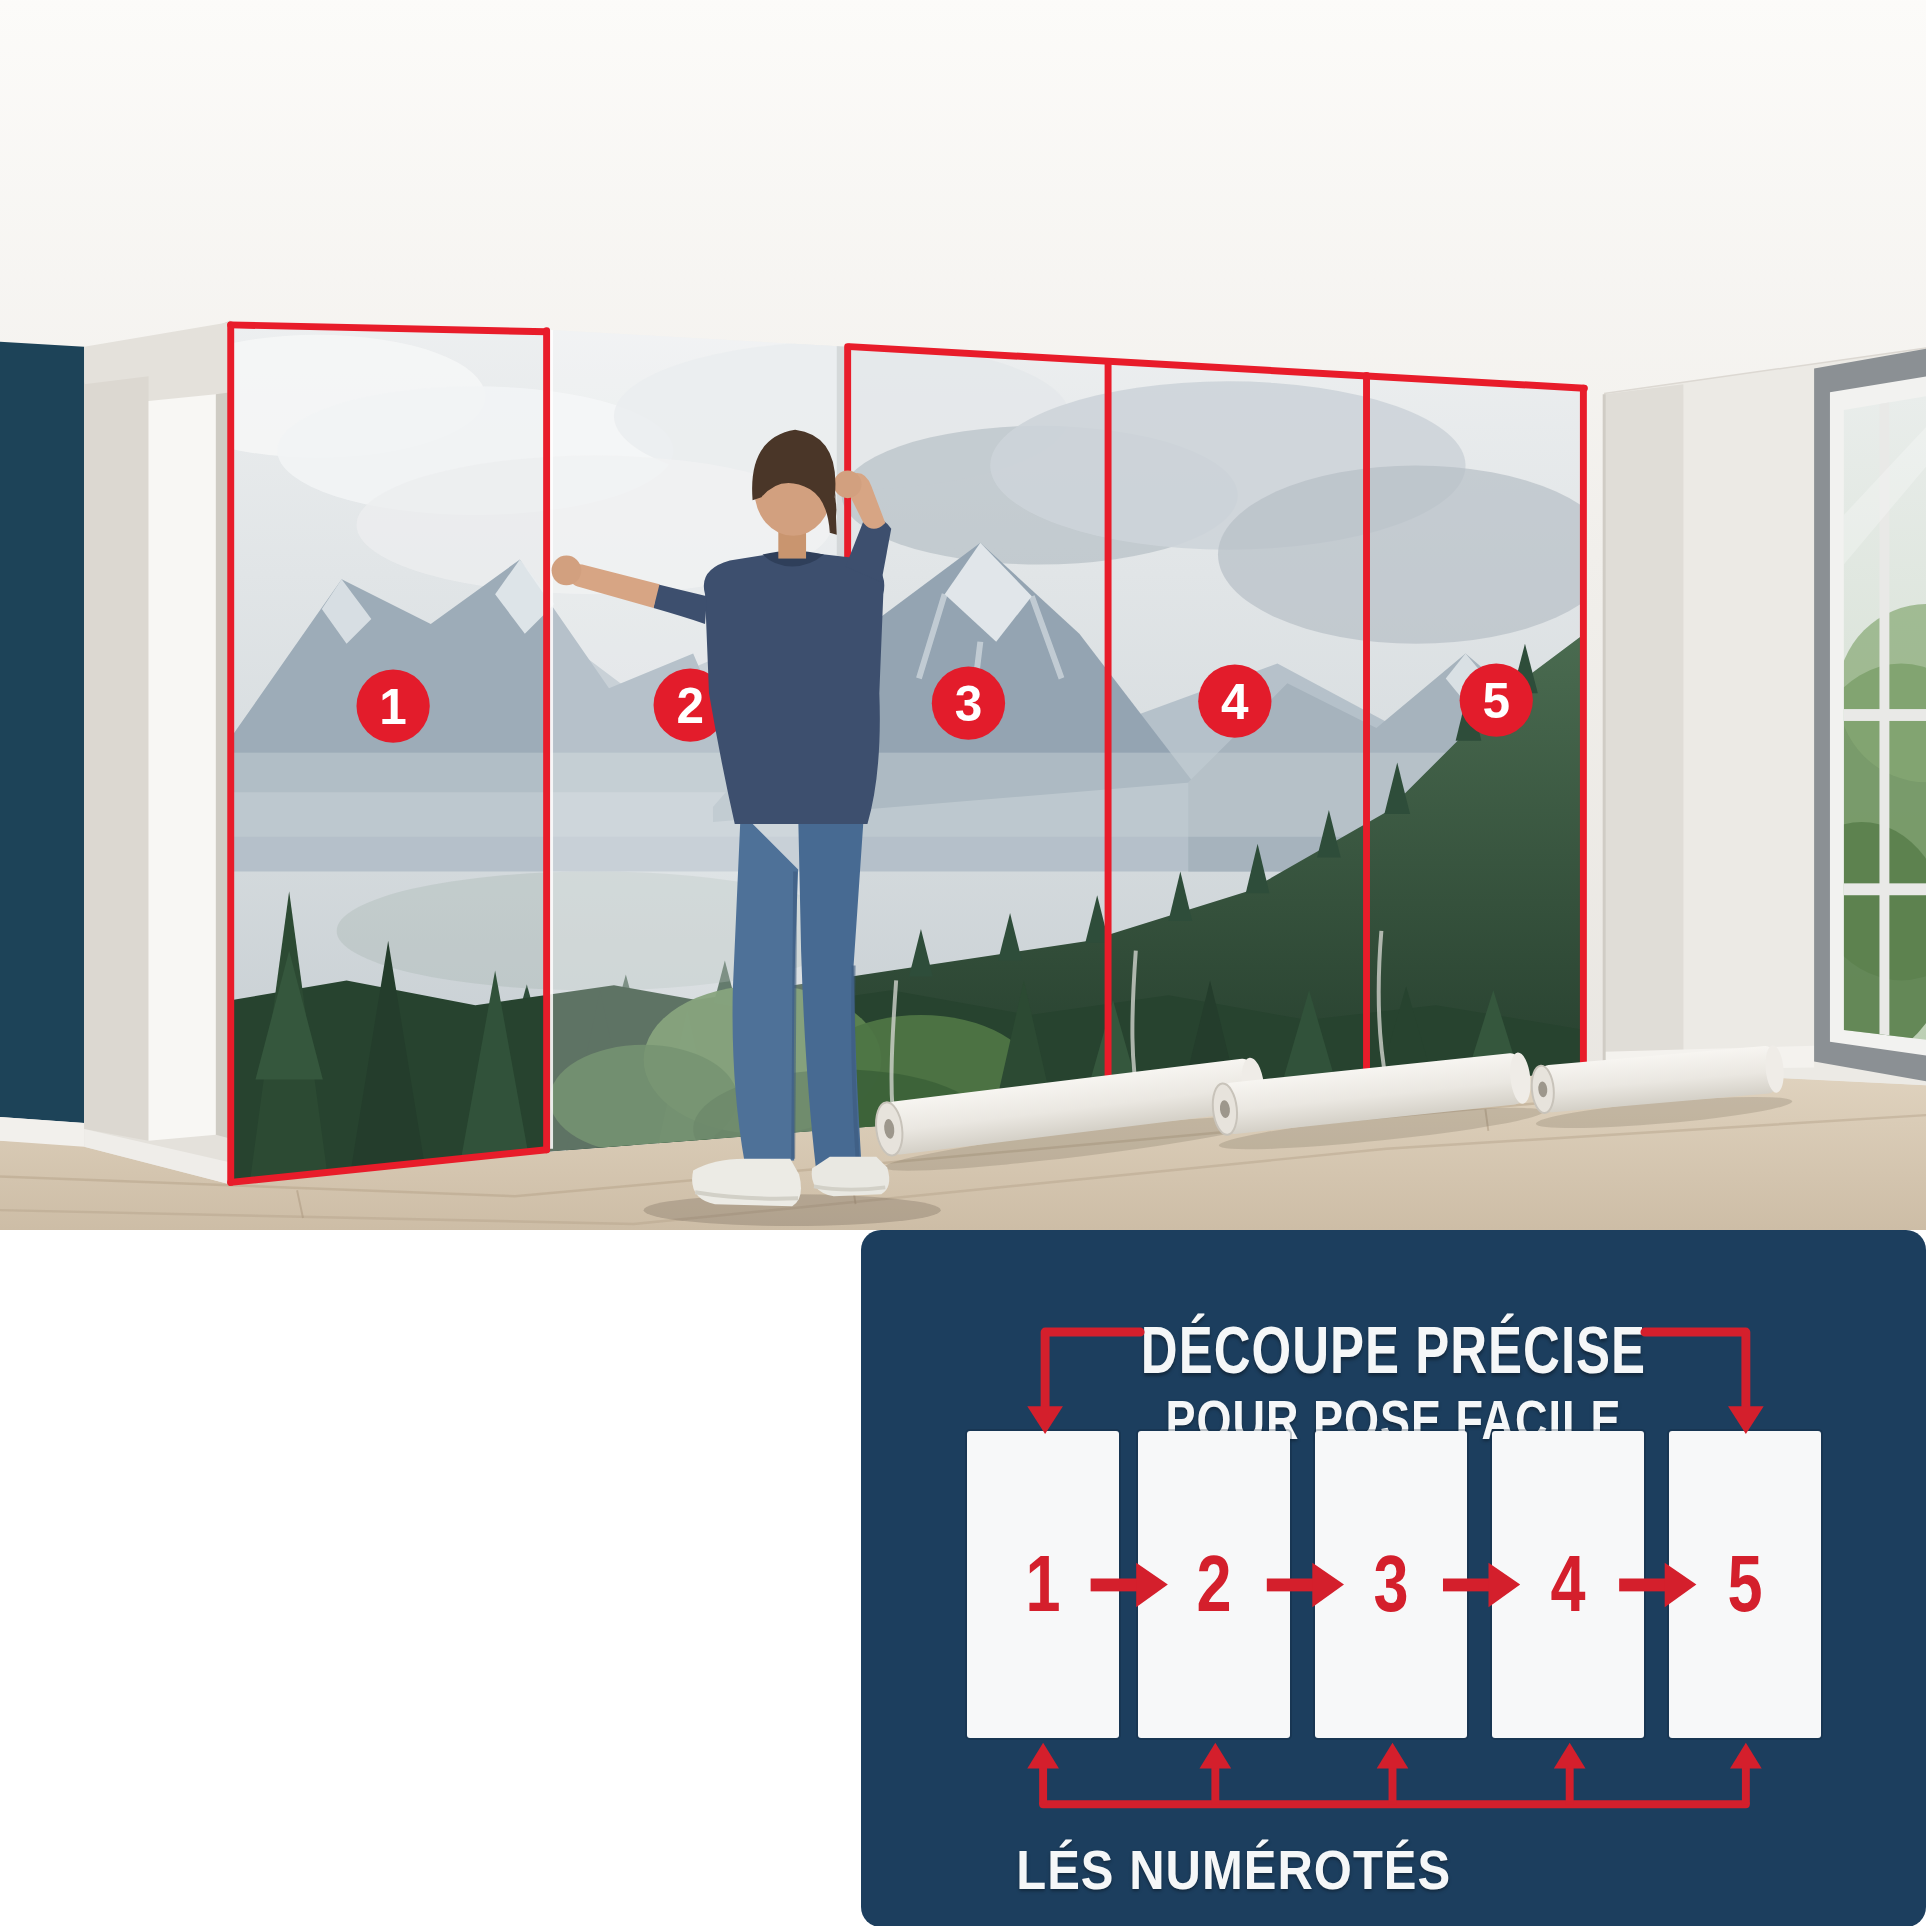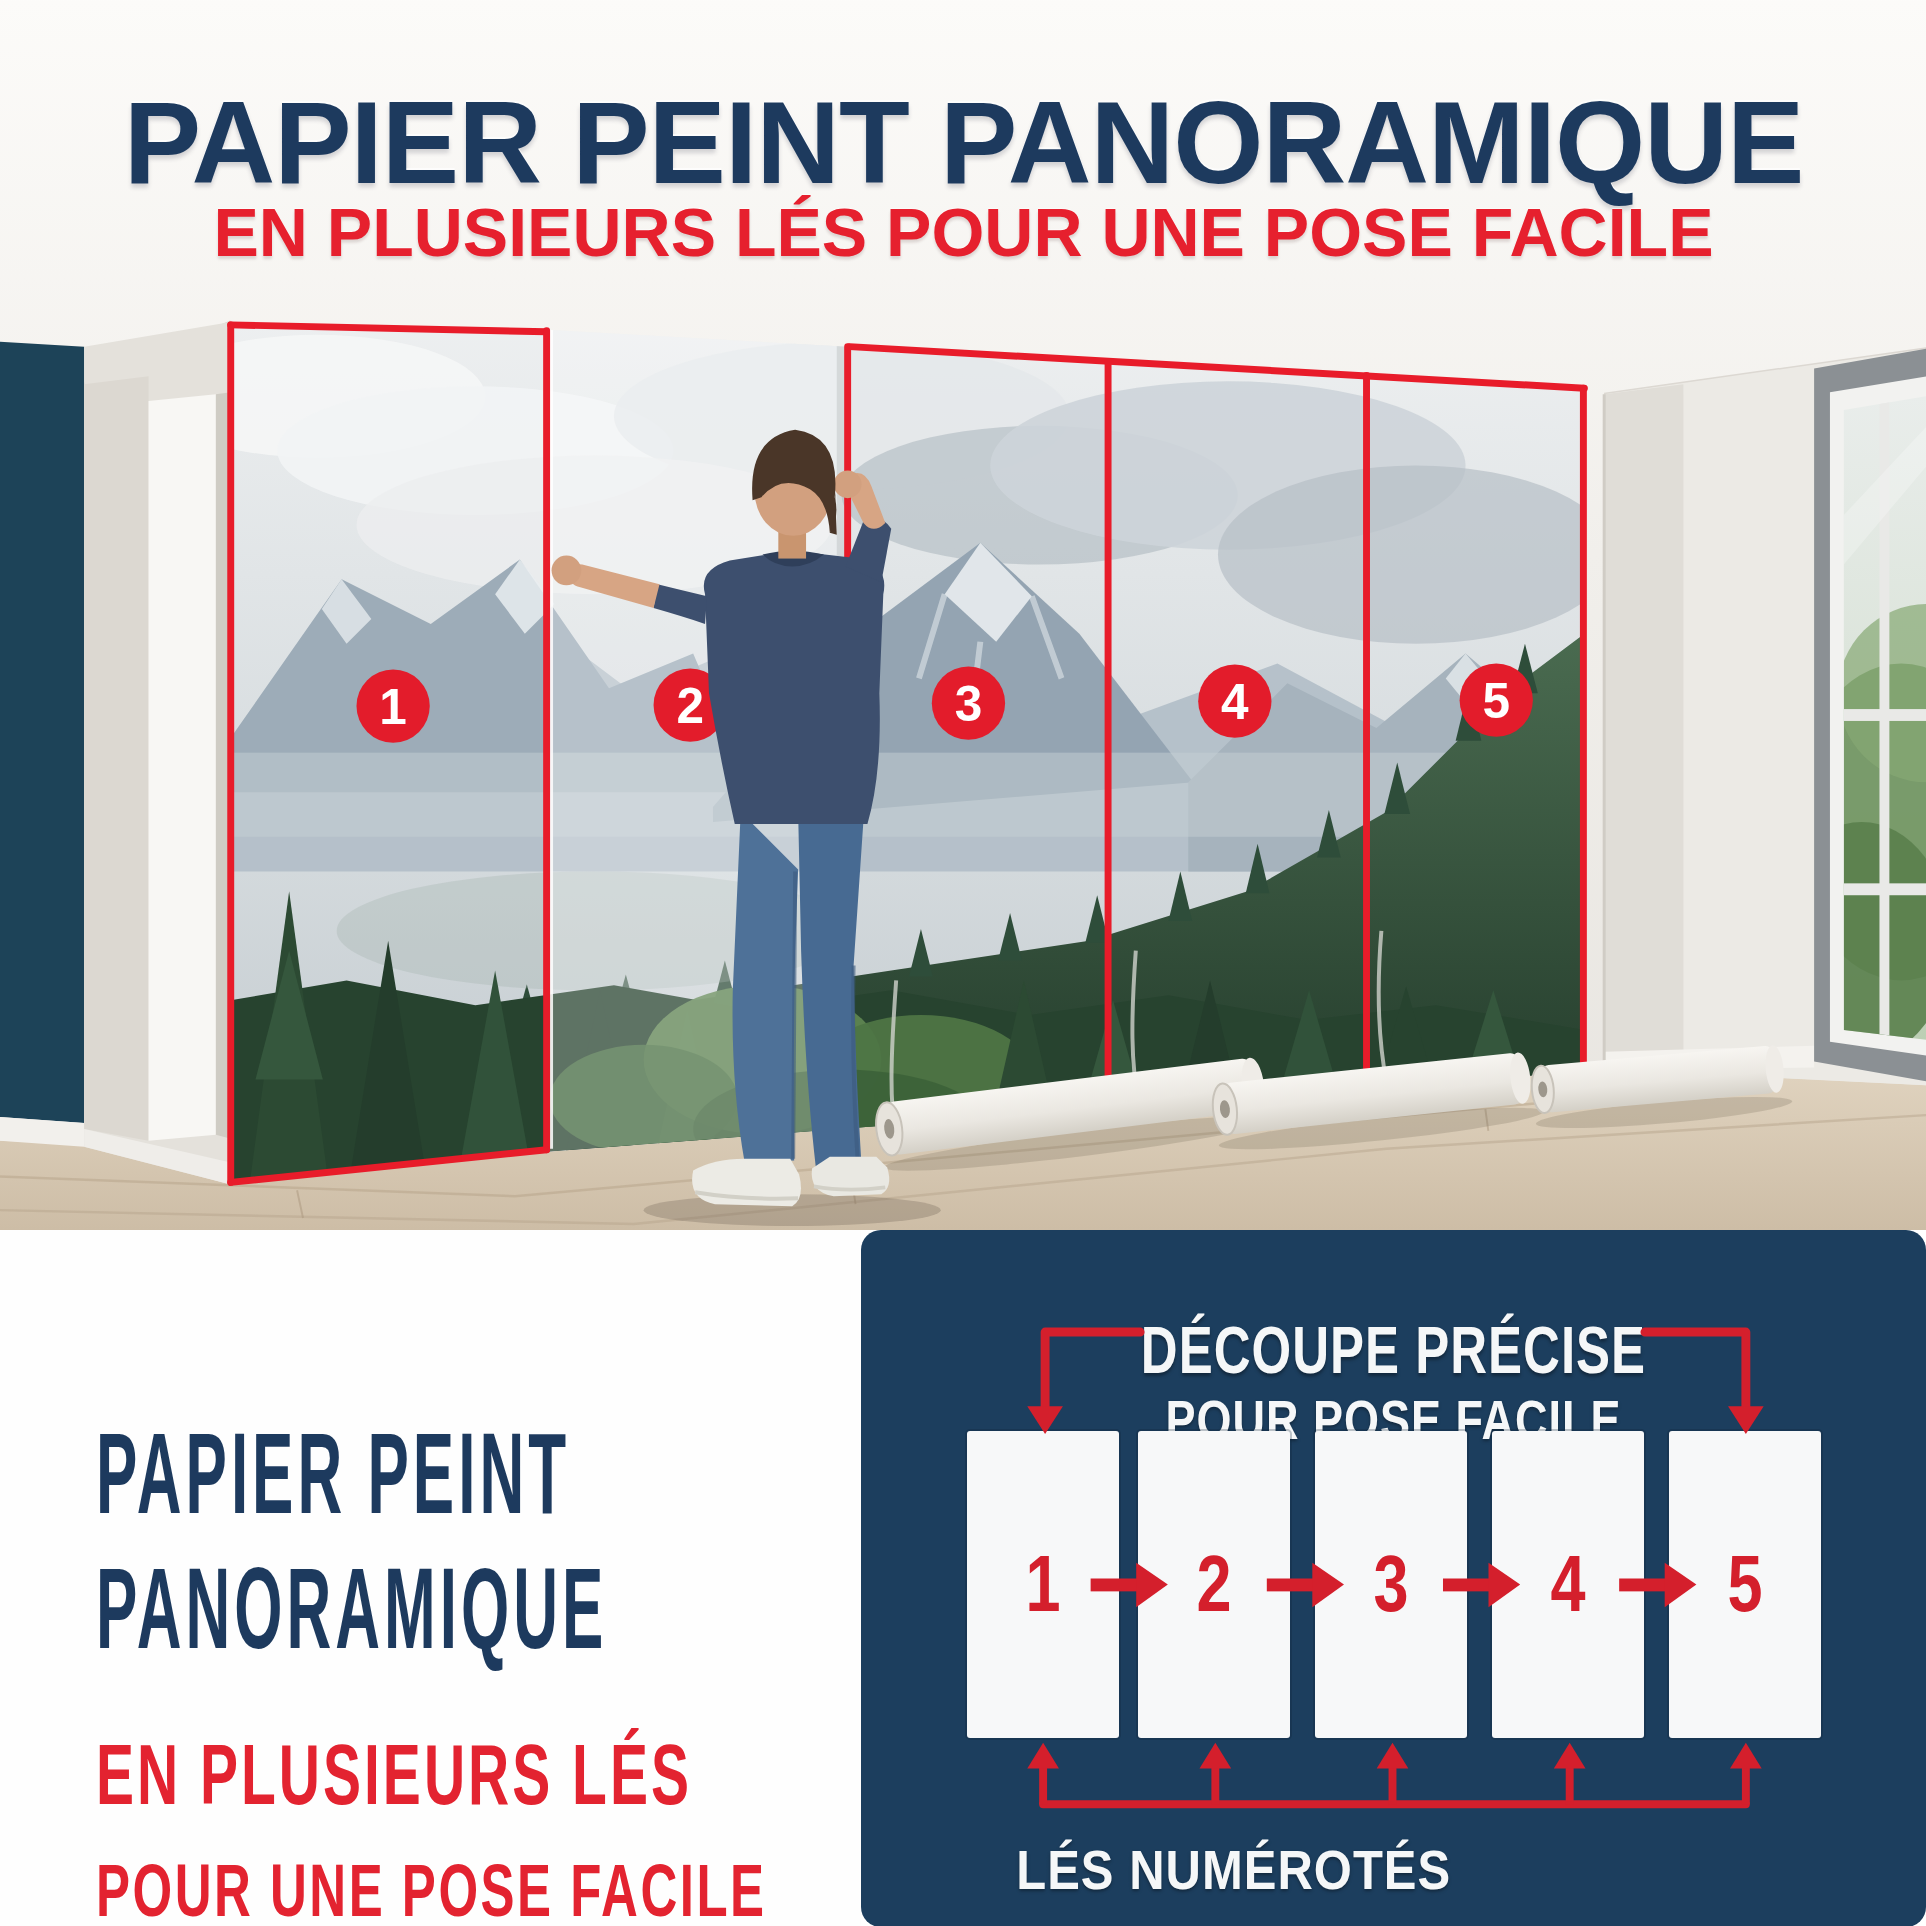--- a/index.html
+++ b/index.html
@@ -289,31 +289,21 @@
         <circle cx="856" cy="489" r="14" fill="#d2a07f"></circle>
 
         <rect x="786" y="528" width="28" height="36" fill="#c9956f"></rect>
         <ellipse cx="801" cy="496" rx="39" ry="45" fill="#d2a07f"></ellipse>
         <path d="M760,505 Q755,442 803,434 Q849,440 843,502 Q848,522 838,538 Q836,505 818,494 Q789,478 769,502 Z" fill="#4a3628"></path>
         <path d="M838,538 Q846,512 843,495 L845,540 Z" fill="#4a3628"></path>
       </g>
     </svg>
   </div>
 
-  <div class="abs" style="left:0;top:0;width:1927px;height:267px;">
-    <div class="abs header-title">PAPIER PEINT PANORAMIQUE</div>
-    <div class="abs header-subtitle">EN PLUSIEURS LÉS POUR UNE POSE FACILE</div>
-  </div>
-
-  <div class="abs bottom-left">
-    <div class="bl-line bl-1">PAPIER PEINT</div>
-    <div class="bl-line bl-2">PANORAMIQUE</div>
-    <div class="bl-line bl-3">EN PLUSIEURS LÉS</div>
-    <div class="bl-line bl-4">POUR UNE POSE FACILE</div>
-  </div>
+
 
   <div class="abs bottom-right">
     <div class="dg-title dg-t1">DÉCOUPE PRÉCISE</div>
     <div class="dg-title dg-t2">POUR POSE FACILE</div>
 
     <div class="strip s1">
       <span class="strip-num">1</span>
     </div>
     <div class="strip s2">
       <span class="strip-num">2</span>

